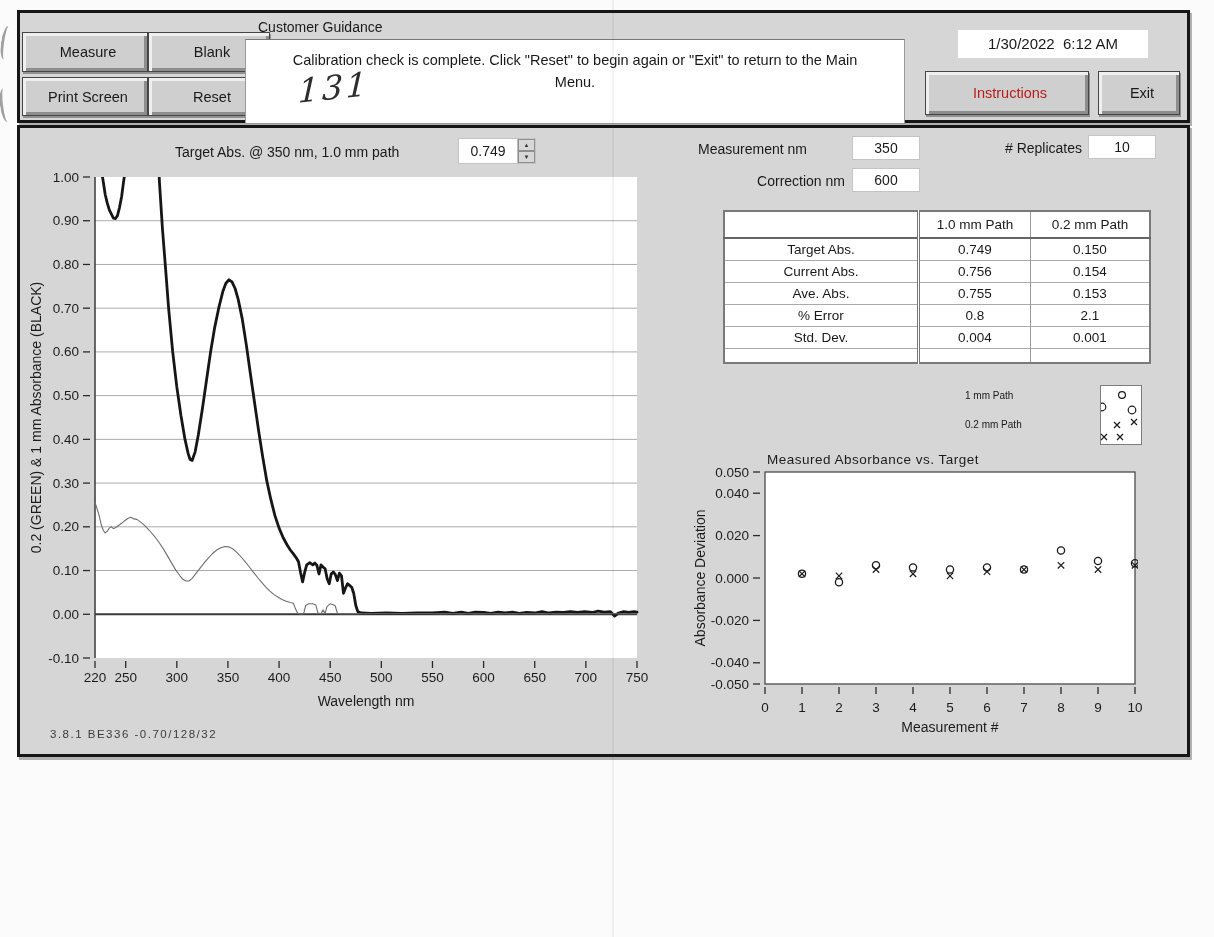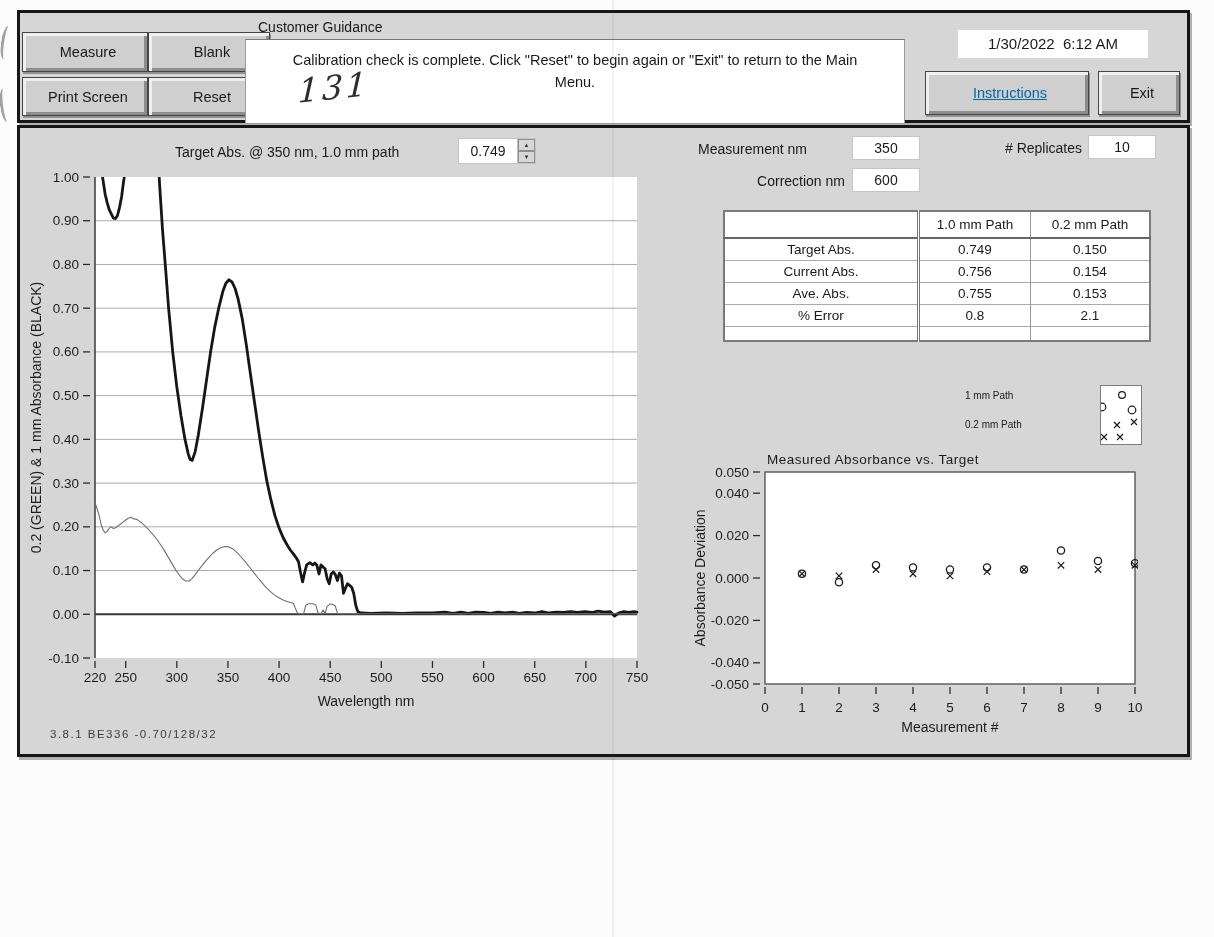--- a/index.html
+++ b/index.html
@@ -8,21 +8,21 @@
 
   .panel { position:absolute; background:#d6d6d6; border:3px solid #161616;
            box-shadow:2px 3px 0 rgba(40,40,40,0.35); }
   #top-panel  { left:17px; top:10px;  width:1167px; height:107px; }
   #main-panel { left:17px; top:125px; width:1167px; height:626px; }
 
   .btn3d { position:absolute; background:#cfcfcf; border:1px solid #454545;
            box-shadow:inset 3px 3px 0 #efefef, inset -3px -3px 0 #8d8d8d, 1px 2px 0 rgba(60,60,60,0.45);
            display:flex; align-items:center; justify-content:center;
            font-size:14.5px; color:#1a1a1a; cursor:default; user-select:none;padding-left:6px; }
-  .btn3d.disabled { color:#0369a1;text-decoration:underline; }
+  .btn3d.disabled { color:#b91c1c; }
 
   .white-box { position:absolute; background:#ffffff; border:1px solid #c4c4c4; box-sizing:border-box; }
   .lbl { position:absolute; font-size:14px; white-space:nowrap; }
 
   #guidance-title { left:238px; top:6px; font-size:14px; }
   #guidance-box { left:225px; top:26px; width:660px; height:85px; border:1px solid #9a9a9a; border-top-color:#777; }
   #guidance-text { padding:9px 28px 0 28px; font-size:14.5px; line-height:1.55; text-align:center; }
   #handwritten { position:absolute; left:52px; top:28px; font-family:"DejaVu Serif", serif; font-style:italic;
                  font-size:33px; color:#2e2e2e; letter-spacing:3px; transform:rotate(-6deg) skewX(-8deg); }
 
@@ -149,20 +149,25 @@
           </tr>
           <tr>
             <td>Ave. Abs.</td>
             <td>0.755</td>
             <td>0.153</td>
           </tr>
           <tr>
             <td>% Error</td>
             <td>0.8</td>
             <td>2.1</td>
+          </tr>
+          <tr>
+            <td>Std. Dev.</td>
+            <td>0.004</td>
+            <td>0.001</td>
           </tr>
           <tr class="empty-row">
             <td></td>
             <td></td>
             <td></td>
           </tr>
         </tbody>
     </table>
 
     <div class="legend-text" style="left:945px; top:262px;">1 mm Path</div>

